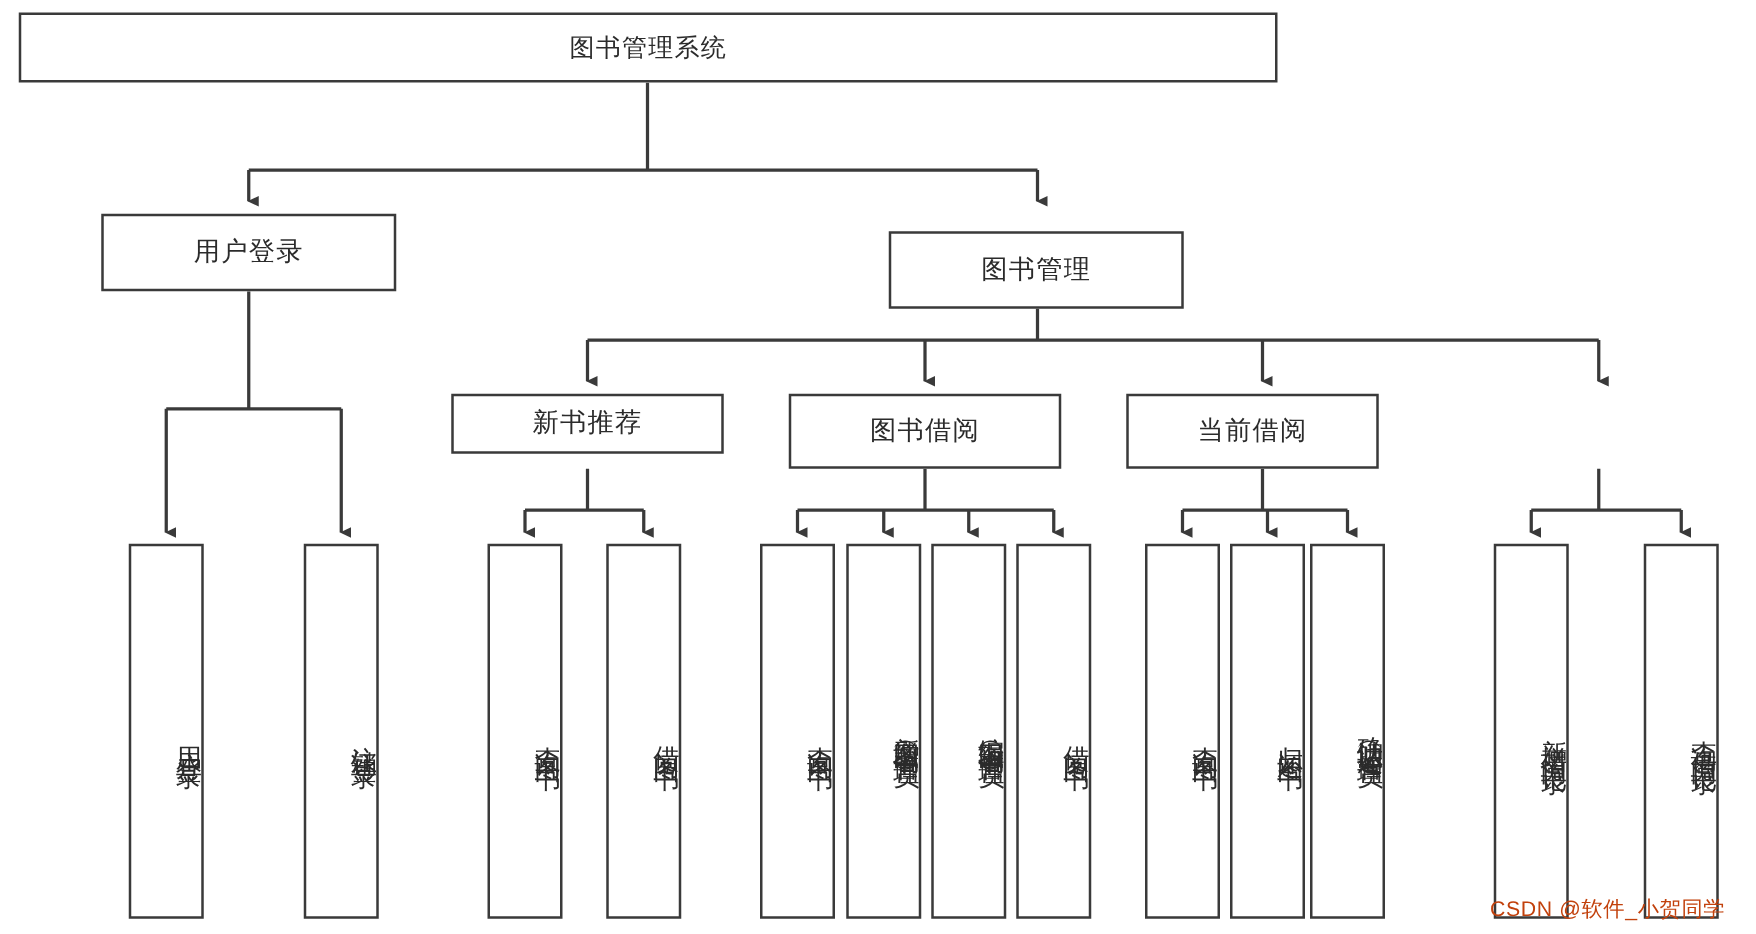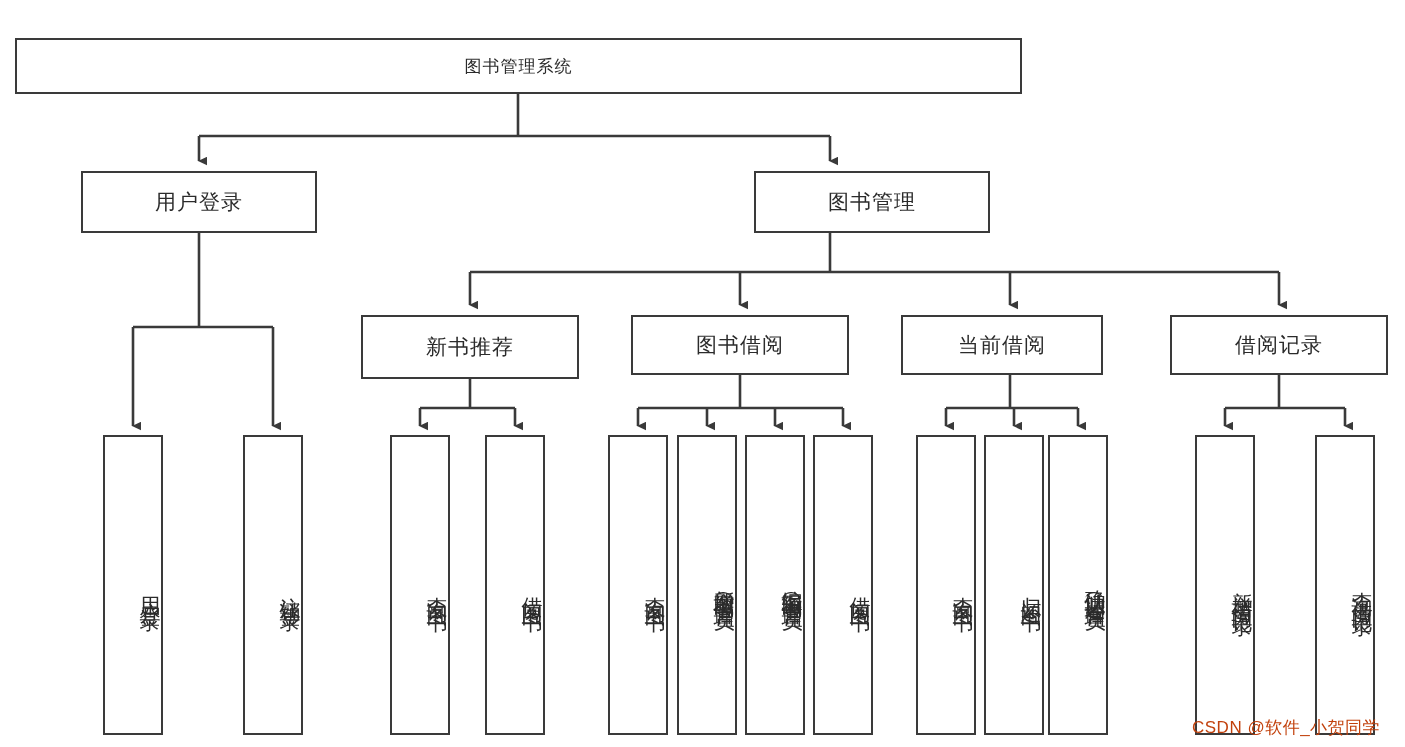--- a/index.html
+++ b/index.html
@@ -32,23 +32,22 @@
     align-items: center;
     justify-content: center;
     color: #2b2b2b;
   }
   .node.horiz {
     font-size: 21px;
     letter-spacing: 1px;
     line-height: 1.1;
   }
   .node.root {
-    font-size: 17px;
+    font-size: 20px;
     letter-spacing: 1px;
-    margin-top: 28px;
   }
   .node.leaf {
     writing-mode: vertical-rl;
     text-orientation: upright;
     font-size: 21px;
     letter-spacing: 5px;
     line-height: 1.05;
     padding-top: 16px;
     padding-bottom: 6px;
     align-items: flex-start;
@@ -121,29 +120,28 @@
       <path d="M 1225 408 L 1345 408"></path>
       <path d="M 1225 408 L 1225 426" marker-end="url(#arrowhead)"></path>
       <path d="M 1345 408 L 1345 426" marker-end="url(#arrowhead)"></path>
     </g>
   </svg>
 
   <div class="node root" style="left: 15px; top: 10px; width: 1007px; height: 56px;">图书管理系统</div>
 
   <div class="node horiz" style="left: 81px; top: 171px; width: 236px; height: 62px;">用户登录</div>
 
-  <div class="node horiz" style="left: 711px; top: 171px; width: 236px; height: 62px; margin-left: 43px;">图书管理</div>
+  <div class="node horiz" style="left: 711px; top: 185px; width: 236px; height: 62px;">图书管理</div>
 
-  <div class="node horiz" style="left: 361px; top: 315px; width: 218px; height: 64px;">新书推荐</div>
+  <div class="node horiz" style="left: 361px; top: 315px; width: 218px; height: 48px;">新书推荐</div>
 
   <div class="node horiz" style="left: 631px; top: 315px; width: 218px; height: 60px;">图书借阅</div>
 
   <div class="node horiz" style="left: 901px; top: 315px; width: 202px; height: 60px;">当前借阅</div>
 
-  <div class="node horiz" style="left: 1170px; top: 315px; width: 218px; height: 60px;">借阅记录</div>
 
   <div class="node leaf" style="left: 103px; top: 435px; width: 60px; height: 300px;">用户登录</div>
   <div class="node leaf" style="left: 243px; top: 435px; width: 60px; height: 300px;">注销登录</div>
   <div class="node leaf" style="left: 390px; top: 435px; width: 60px; height: 300px;">查询图书</div>
   <div class="node leaf" style="left: 485px; top: 435px; width: 60px; height: 300px;">借阅图书</div>
   <div class="node leaf" style="left: 608px; top: 435px; width: 60px; height: 300px;">查询图书</div>
   <div class="node leaf tall" style="left: 677px; top: 435px; width: 60px; height: 300px;">新增图书（管理员）</div>
   <div class="node leaf tall" style="left: 745px; top: 435px; width: 60px; height: 300px;">编辑图书（管理员）</div>
   <div class="node leaf" style="left: 813px; top: 435px; width: 60px; height: 300px;">借阅图书</div>
   <div class="node leaf" style="left: 916px; top: 435px; width: 60px; height: 300px;">查询图书</div>

